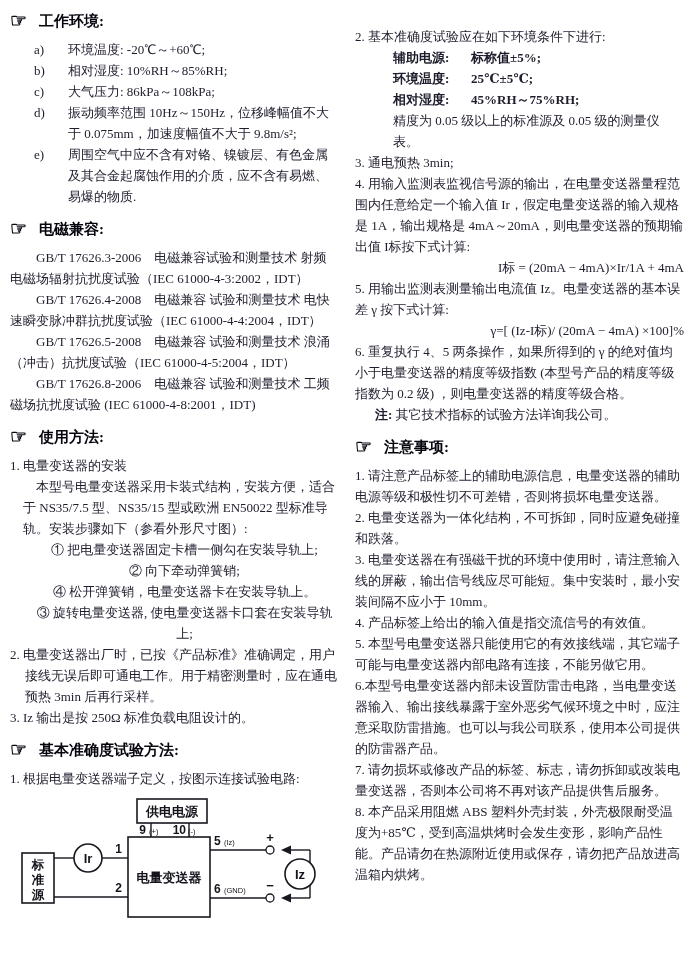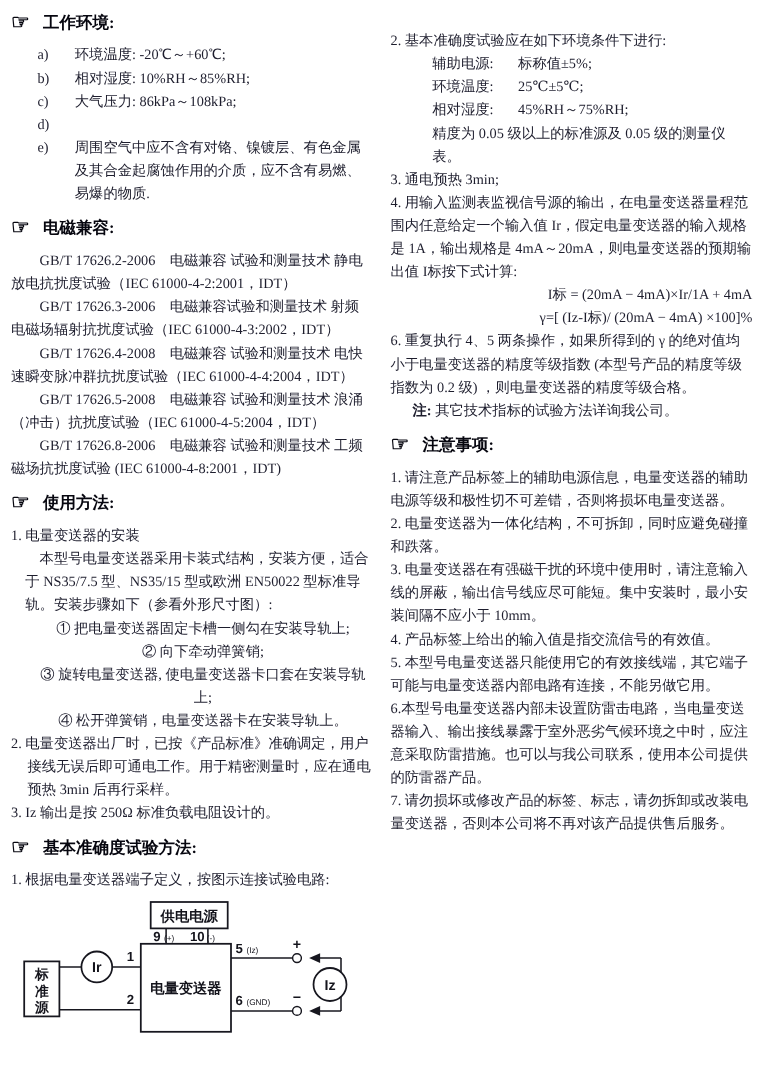--- a/index.html
+++ b/index.html
@@ -24,21 +24,21 @@
   .para{ margin:0; }
   .ind2{ text-indent:2em; }
   .hang{ padding-left:15px; text-indent:-15px; }
   .body-ind{ padding-left:13px; text-indent:13px; }
   .step{ padding-left:20px;text-align:center; }
 
   .env-item{ display:flex; padding-left:24px; }
   .env-label{ flex:0 0 34px; }
   .env-text{ flex:1;font-family:Liberation Serif, serif; }
 
-  .cond{ display:flex; padding-left:38px; }
+  .cond{ display:flex; padding-left:38px;font-weight:bold; }
   .cond-label{ flex:0 0 78px; }
   .cond-precision{ padding-left:38px; }
 
   .formula{ text-align:right; }
   .note-line{ padding-left:20px; }
   .note-label{ font-weight:bold; }
 
   .diagram{ margin-top:6px; }
   .d-box{ fill:none; stroke:#17171f; stroke-width:1.6; }
   .d-wire{ stroke:#17171f; stroke-width:1.4; }
@@ -67,49 +67,49 @@
       <div class="env-item">
         <span class="env-label">b)</span>
         <span class="env-text">相对湿度: 10%RH～85%RH;</span>
       </div>
       <div class="env-item">
         <span class="env-label">c)</span>
         <span class="env-text">大气压力: 86kPa～108kPa;</span>
       </div>
       <div class="env-item">
         <span class="env-label">d)</span>
+        <span class="env-text">振动频率范围 10Hz～150Hz，位移峰幅值不大于 0.075mm，加速度幅值不大于 9.8m/s²;</span>
       </div>
       <div class="env-item">
         <span class="env-label">e)</span>
         <span class="env-text">周围空气中应不含有对铬、镍镀层、有色金属及其合金起腐蚀作用的介质，应不含有易燃、易爆的物质.</span>
       </div>
     </div>
 
     <div class="sec-head">
       <span class="hand">☞</span>
       <span>电磁兼容:</span>
     </div>
 
-    <p class="para ind2">GB/T 17626.2-2006　电磁兼容 试验和测量技术 静电放电抗扰度试验（IEC 61000-4-2:2001，IDT）</p>
     <p class="para ind2">GB/T 17626.3-2006　电磁兼容试验和测量技术 射频电磁场辐射抗扰度试验（IEC 61000-4-3:2002，IDT）</p>
     <p class="para ind2">GB/T 17626.4-2008　电磁兼容 试验和测量技术 电快速瞬变脉冲群抗扰度试验（IEC 61000-4-4:2004，IDT）</p>
     <p class="para ind2">GB/T 17626.5-2008　电磁兼容 试验和测量技术 浪涌（冲击）抗扰度试验（IEC 61000-4-5:2004，IDT）</p>
     <p class="para ind2">GB/T 17626.8-2006　电磁兼容 试验和测量技术 工频磁场抗扰度试验 (IEC 61000-4-8:2001，IDT)</p>
 
     <div class="sec-head">
       <span class="hand">☞</span>
       <span>使用方法:</span>
     </div>
 
     <p class="para">1. 电量变送器的安装</p>
     <p class="para body-ind">本型号电量变送器采用卡装式结构，安装方便，适合于 NS35/7.5 型、NS35/15 型或欧洲 EN50022 型标准导轨。安装步骤如下（参看外形尺寸图）:</p>
     <p class="para step">① 把电量变送器固定卡槽一侧勾在安装导轨上;</p>
     <p class="para step">② 向下牵动弹簧销;</p>
+    <p class="para step">④ 松开弹簧销，电量变送器卡在安装导轨上。</p>
     <p class="para step">③ 旋转电量变送器, 使电量变送器卡口套在安装导轨上;</p>
-    <p class="para step">④ 松开弹簧销，电量变送器卡在安装导轨上。</p>
     <p class="para hang">2. 电量变送器出厂时，已按《产品标准》准确调定，用户接线无误后即可通电工作。用于精密测量时，应在通电预热 3min 后再行采样。</p>
     <p class="para">3. Iz 输出是按 250Ω 标准负载电阻设计的。</p>
 
     <div class="sec-head">
       <span class="hand">☞</span>
       <span>基本准确度试验方法:</span>
     </div>
 
     <p class="para">1.  根据电量变送器端子定义，按图示连接试验电路:</p>
 
@@ -181,30 +181,32 @@
     </div>
     <div class="cond">
       <span class="cond-label">相对湿度:</span>
       <span>45%RH～75%RH;</span>
     </div>
     <p class="para cond-precision">精度为 0.05 级以上的标准源及 0.05 级的测量仪表。</p>
 
     <p class="para">3.  通电预热 3min;</p>
     <p class="para">4. 用输入监测表监视信号源的输出，在电量变送器量程范围内任意给定一个输入值 Ir，假定电量变送器的输入规格是 1A，输出规格是 4mA～20mA，则电量变送器的预期输出值 I标按下式计算:</p>
     <p class="para formula">I标 = (20mA − 4mA)×Ir/1A + 4mA</p>
+    <p class="para">5. 用输出监测表测量输出电流值 Iz。电量变送器的基本误差 γ 按下式计算:</p>
     <p class="para formula">γ=[ (Iz-I标)/ (20mA − 4mA) ×100]%</p>
     <p class="para">6. 重复执行 4、5 两条操作，如果所得到的 γ 的绝对值均小于电量变送器的精度等级指数 (本型号产品的精度等级指数为 0.2 级) ，则电量变送器的精度等级合格。</p>
     <p class="para note-line"><span class="note-label">注:</span><span> 其它技术指标的试验方法详询我公司。</span></p>
 
     <div class="sec-head">
       <span class="hand">☞</span>
       <span>注意事项:</span>
     </div>
 
     <p class="para">1. 请注意产品标签上的辅助电源信息，电量变送器的辅助电源等级和极性切不可差错，否则将损坏电量变送器。</p>
     <p class="para">2. 电量变送器为一体化结构，不可拆卸，同时应避免碰撞和跌落。</p>
     <p class="para">3. 电量变送器在有强磁干扰的环境中使用时，请注意输入线的屏蔽，输出信号线应尽可能短。集中安装时，最小安装间隔不应小于 10mm。</p>
     <p class="para">4. 产品标签上给出的输入值是指交流信号的有效值。</p>
     <p class="para">5. 本型号电量变送器只能使用它的有效接线端，其它端子可能与电量变送器内部电路有连接，不能另做它用。</p>
     <p class="para">6.本型号电量变送器内部未设置防雷击电路，当电量变送器输入、输出接线暴露于室外恶劣气候环境之中时，应注意采取防雷措施。也可以与我公司联系，使用本公司提供的防雷器产品。</p>
     <p class="para">7. 请勿损坏或修改产品的标签、标志，请勿拆卸或改装电量变送器，否则本公司将不再对该产品提供售后服务。</p>
+    <p class="para">8. 本产品采用阻燃 ABS 塑料外壳封装，外壳极限耐受温度为+85℃，受到高温烘烤时会发生变形，影响产品性能。产品请勿在热源附近使用或保存，请勿把产品放进高温箱内烘烤。</p>
   </div>
 </div>
 
 </body></html>

